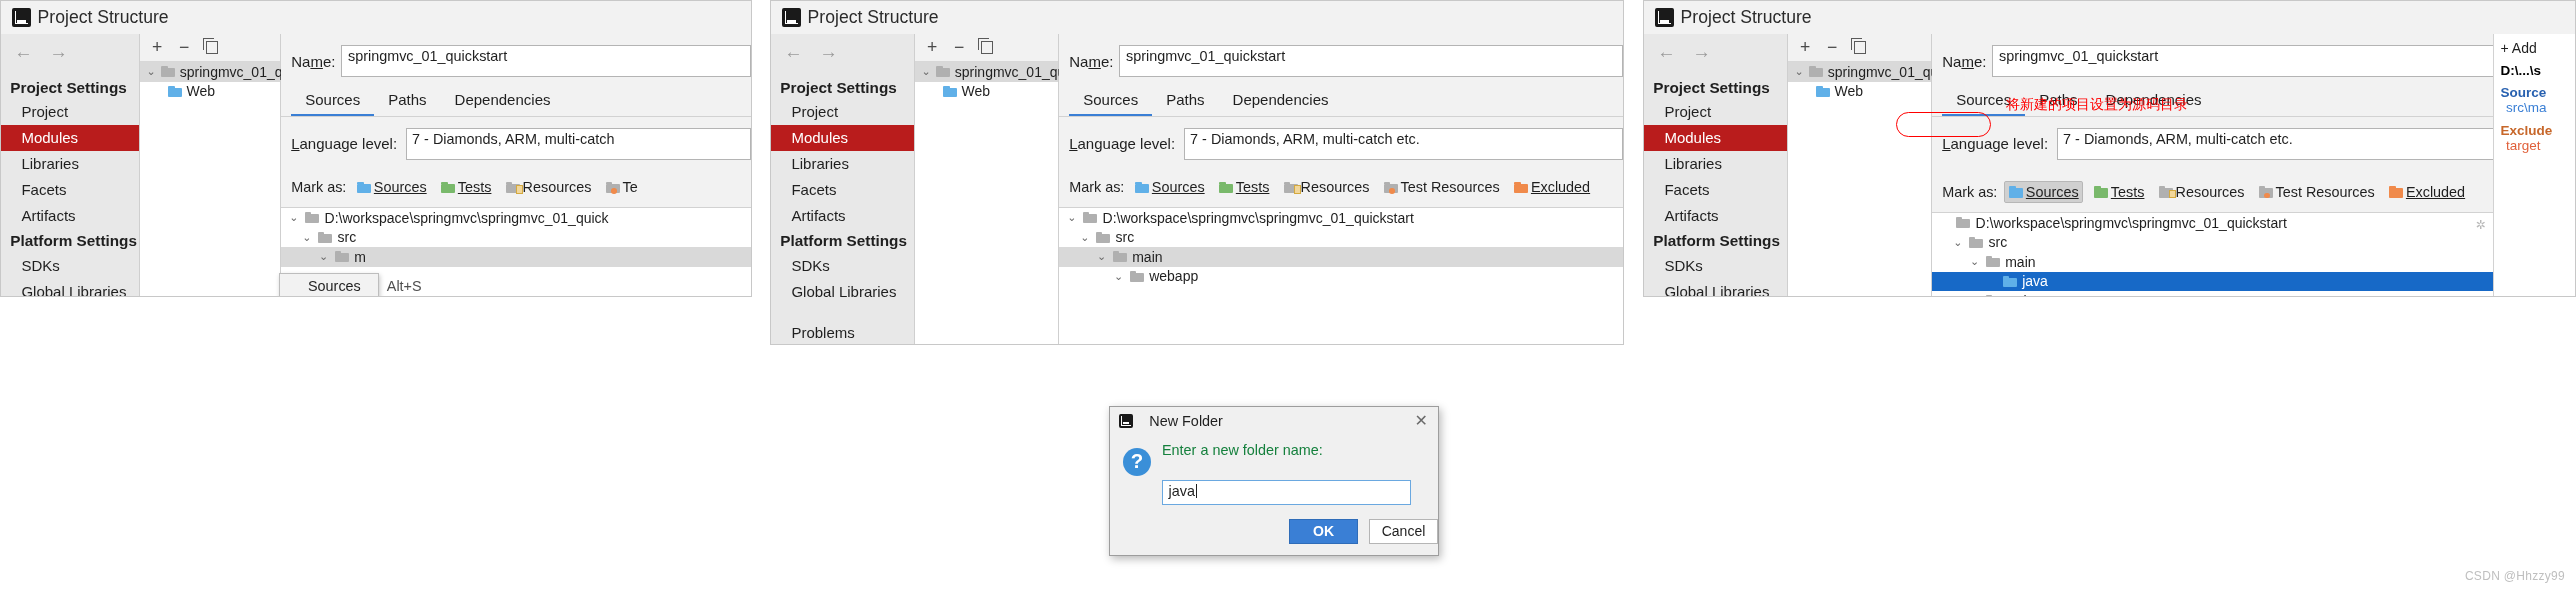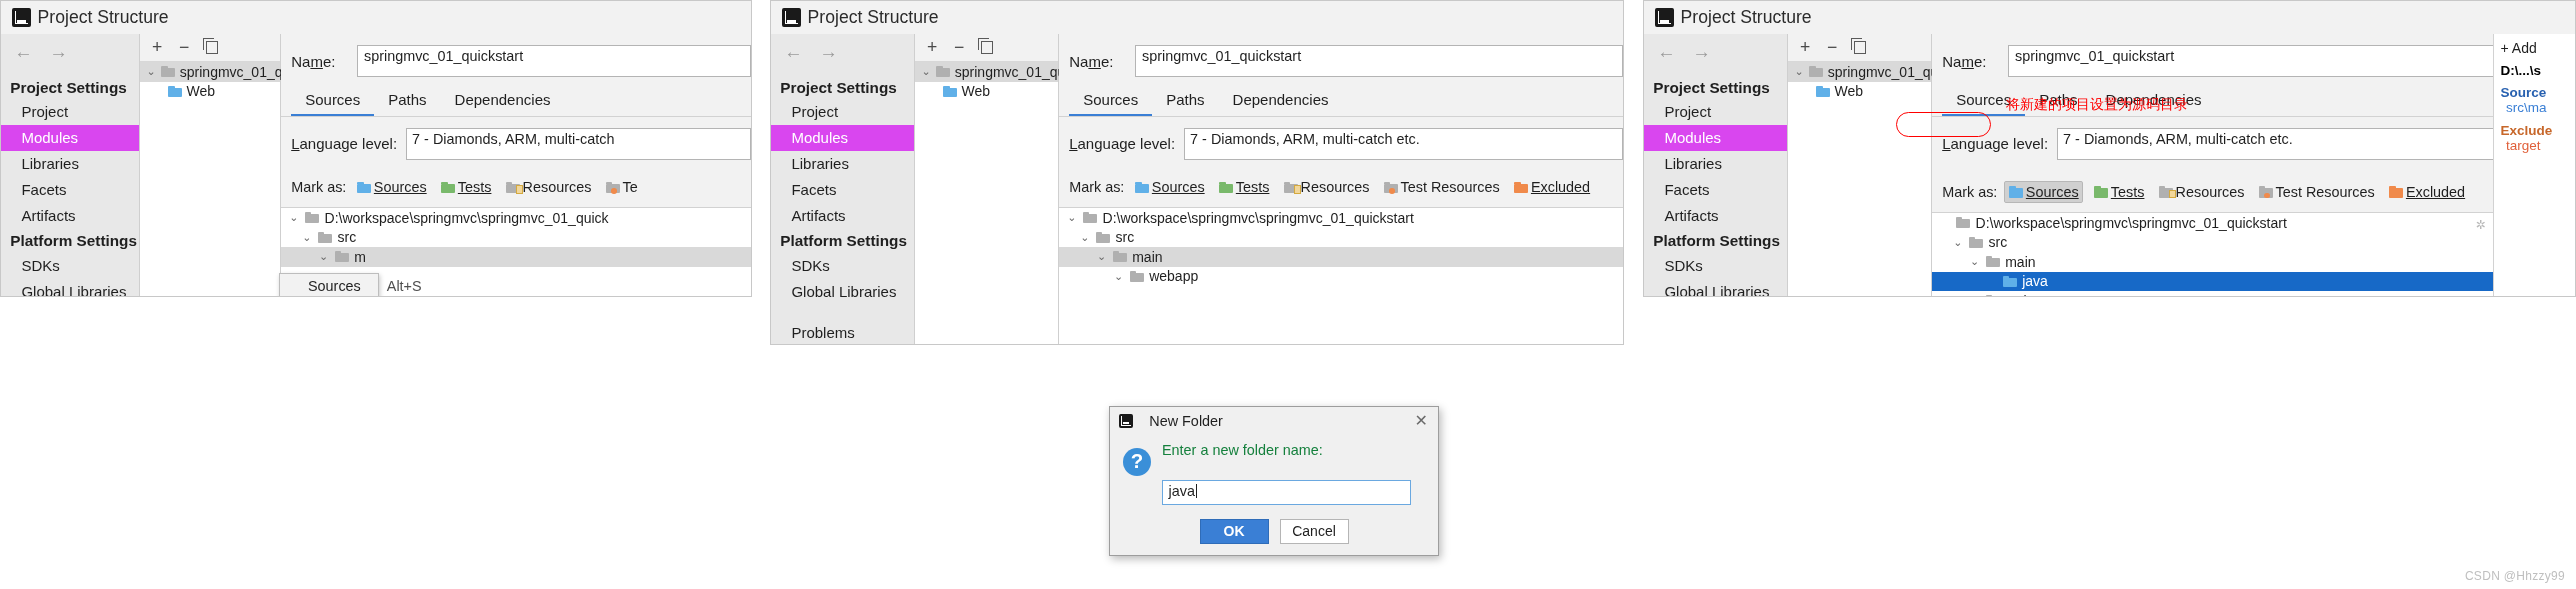--- a/index.html
+++ b/index.html
@@ -83,21 +83,21 @@
     padding: 3.7px 0 2.8px 9.3px;
     font-size: 15.3px;
   }
   .navitem {
     padding: 2.8px 0 2.8px 20.4px;
     font-size: 15px;
     line-height: 1.35;
     white-space: nowrap;
   }
   .navitem.sel {
-    background: #d946ef;
+    background: #b91c1c;
     color: #ffffff;
   }
   .navgap { height: 15px; }
 
   
   .modcol {
     width: 141px;
     flex: 0 0 141px;
     background: #ffffff;
     border-right: 0.9px solid #cfcfcf;
@@ -144,21 +144,21 @@
   
   .detail {
     flex: 1 1 auto;
     background: #f2f2f2;
     position: relative;
     overflow: hidden;
   }
   .namerow {
     display: flex;
     align-items: center;
-    gap: 22px;
+    gap: 6px;
     padding: 11px 0 9.3px 10.2px;
     font-size: 15px;
     color: #1f1f1f;
   }
   .namerow .lbl { white-space: nowrap; }
   .u { text-decoration: underline; }
   .txtfield {
     background: #ffffff;
     border: 0.9px solid #b4b4b4;
     height: 32px;
@@ -382,21 +382,21 @@
     display: inline-block;
     width: 0.9px;
     height: 14px;
     background: #1f1f1f;
     vertical-align: -1.9px;
     margin-left: 0.9px;
   }
   .dlg-buttons {
     display: flex;
     gap: 11px;
-    justify-content: center;
+    justify-content: flex-end;
     padding: 8.4px 0 11px 0;
   }
   .btn {
     min-width: 69px;
     height: 25px;
     line-height: 23px;
     text-align: center;
     font-size: 14px;
     border: 0.9px solid #b5b5b5;
     background: #ffffff;

